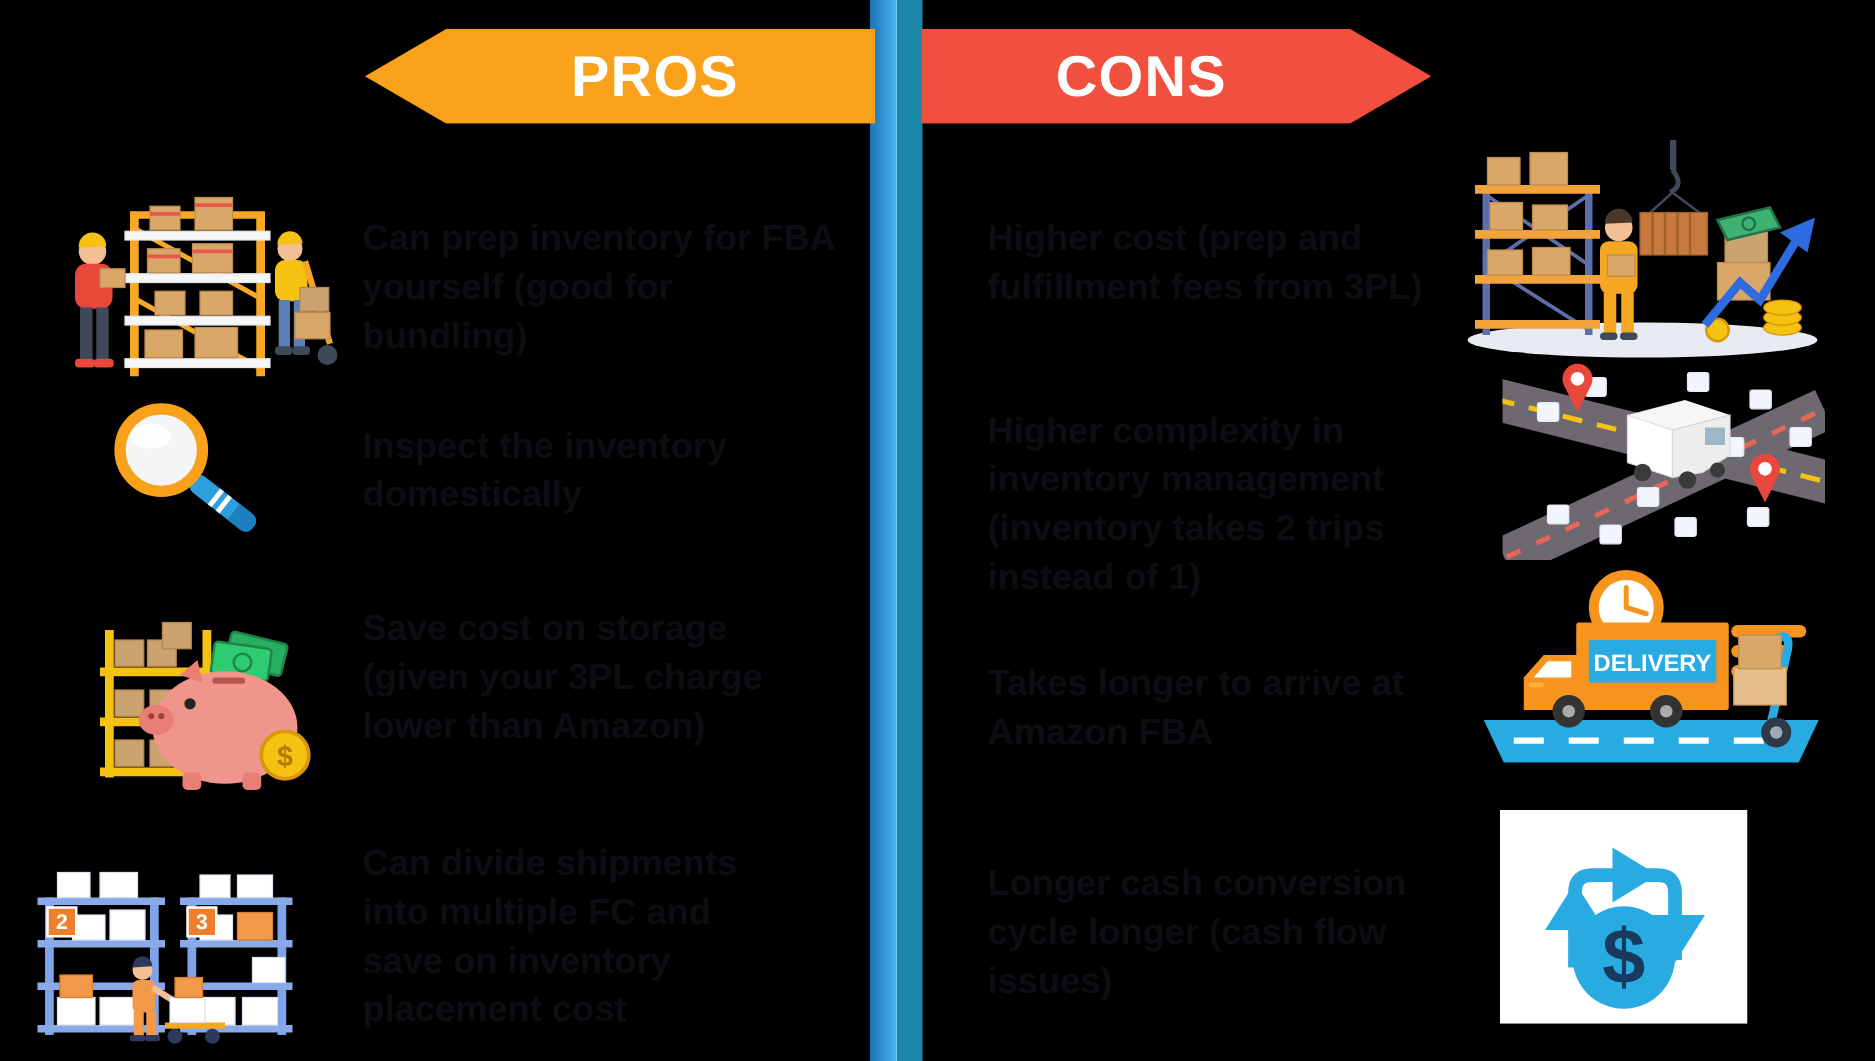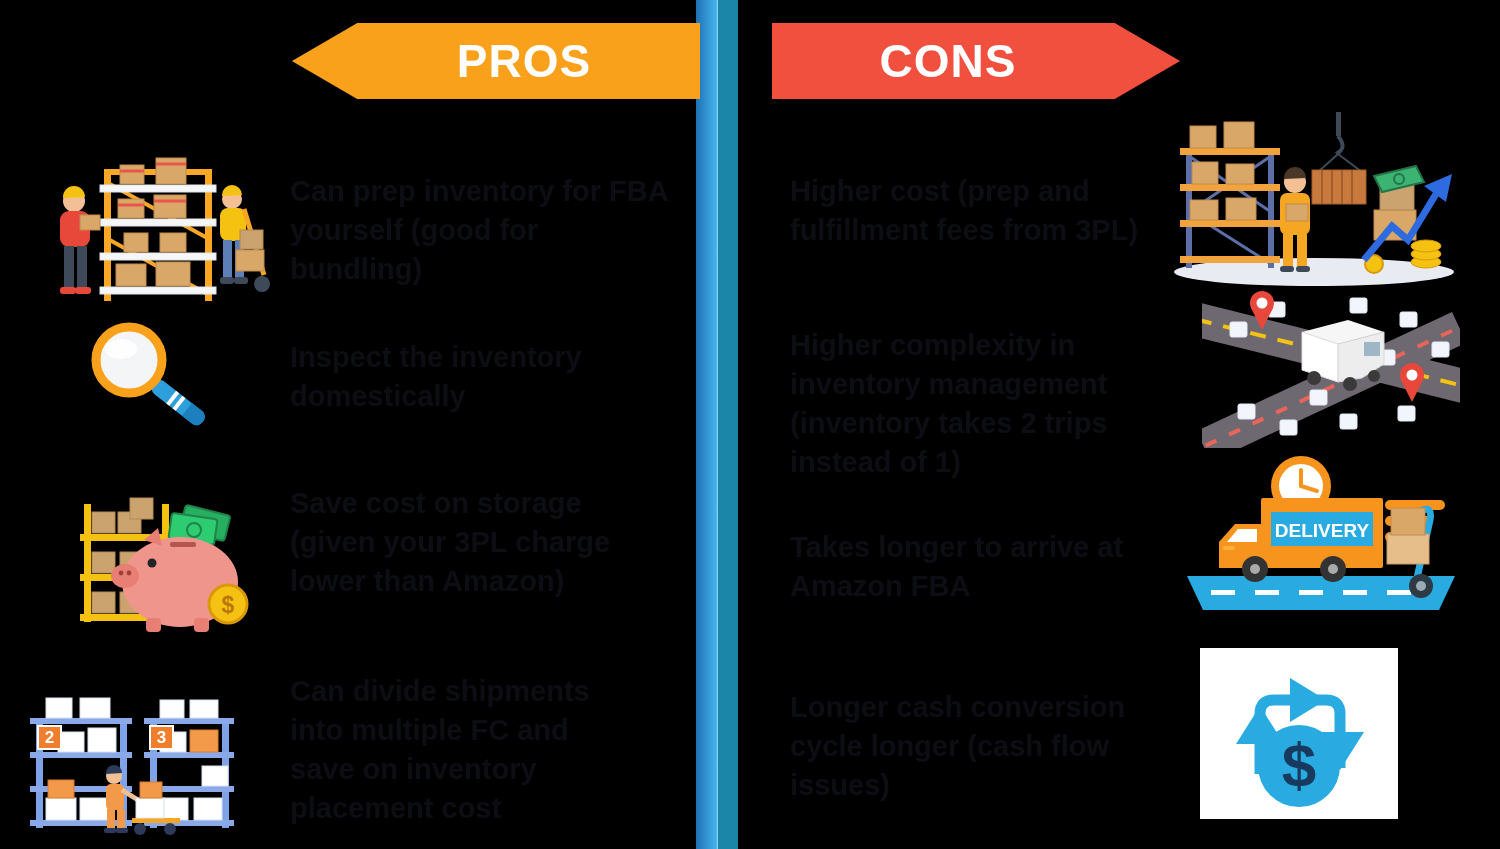--- a/index.html
+++ b/index.html
@@ -20,21 +20,21 @@
   .divider-dark{position:absolute;left:718px;top:0;width:20px;height:849px;background:#1B86A8;}
 
   
   .banner{position:absolute;top:23px;height:76px;display:flex;align-items:center;justify-content:center;}
   .banner .label{color:#fff;font-size:46px;font-weight:bold;letter-spacing:1px;}
   .pros-banner{left:292px;width:408px;background:var(--pros);
     clip-path:polygon(0% 50%,16% 0%,100% 0%,100% 100%,16% 100%);}
   .pros-banner .fold{position:absolute;inset:0;background:var(--pros-dark);
     clip-path:polygon(0% 50%,16% 100%,7% 100%);}
   .pros-banner .label{padding-left:56px;}
-  .cons-banner{left:772px;width:408px;background:var(--cons);
+  .cons-banner{left:737px;width:408px;background:var(--cons);
     clip-path:polygon(0% 0%,84% 0%,100% 50%,84% 100%,0% 100%);}
   .cons-banner .fold{position:absolute;inset:0;background:var(--cons-dark);
     clip-path:polygon(100% 50%,93% 100%,84% 100%);}
   .cons-banner .label{padding-right:56px;}
 
   
   .blurb{position:absolute;font-weight:bold;font-size:29px;line-height:39px;color:var(--text);}
 
   .icon-box{position:absolute;}
   svg{display:block;}

